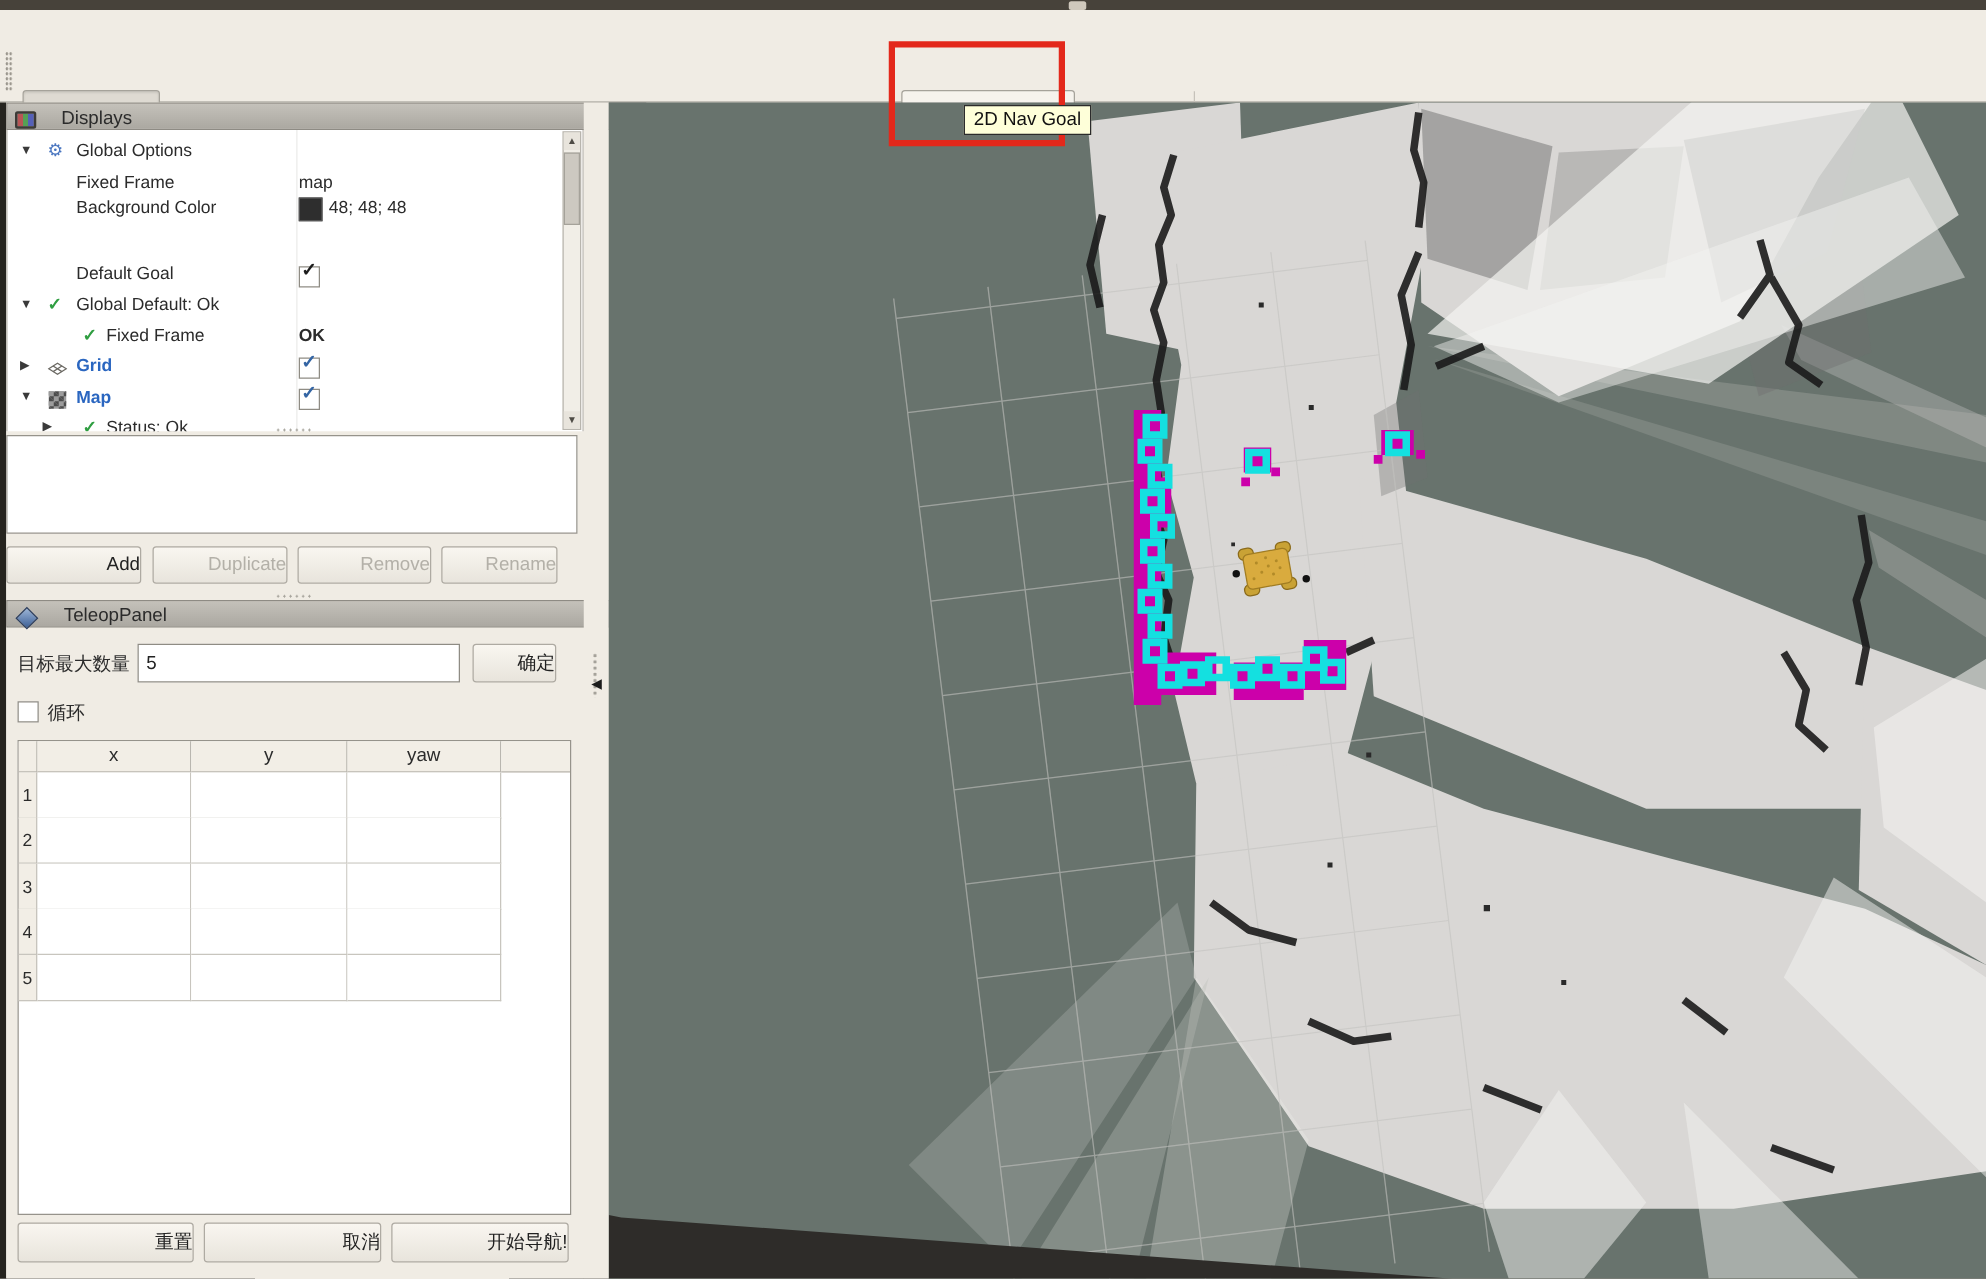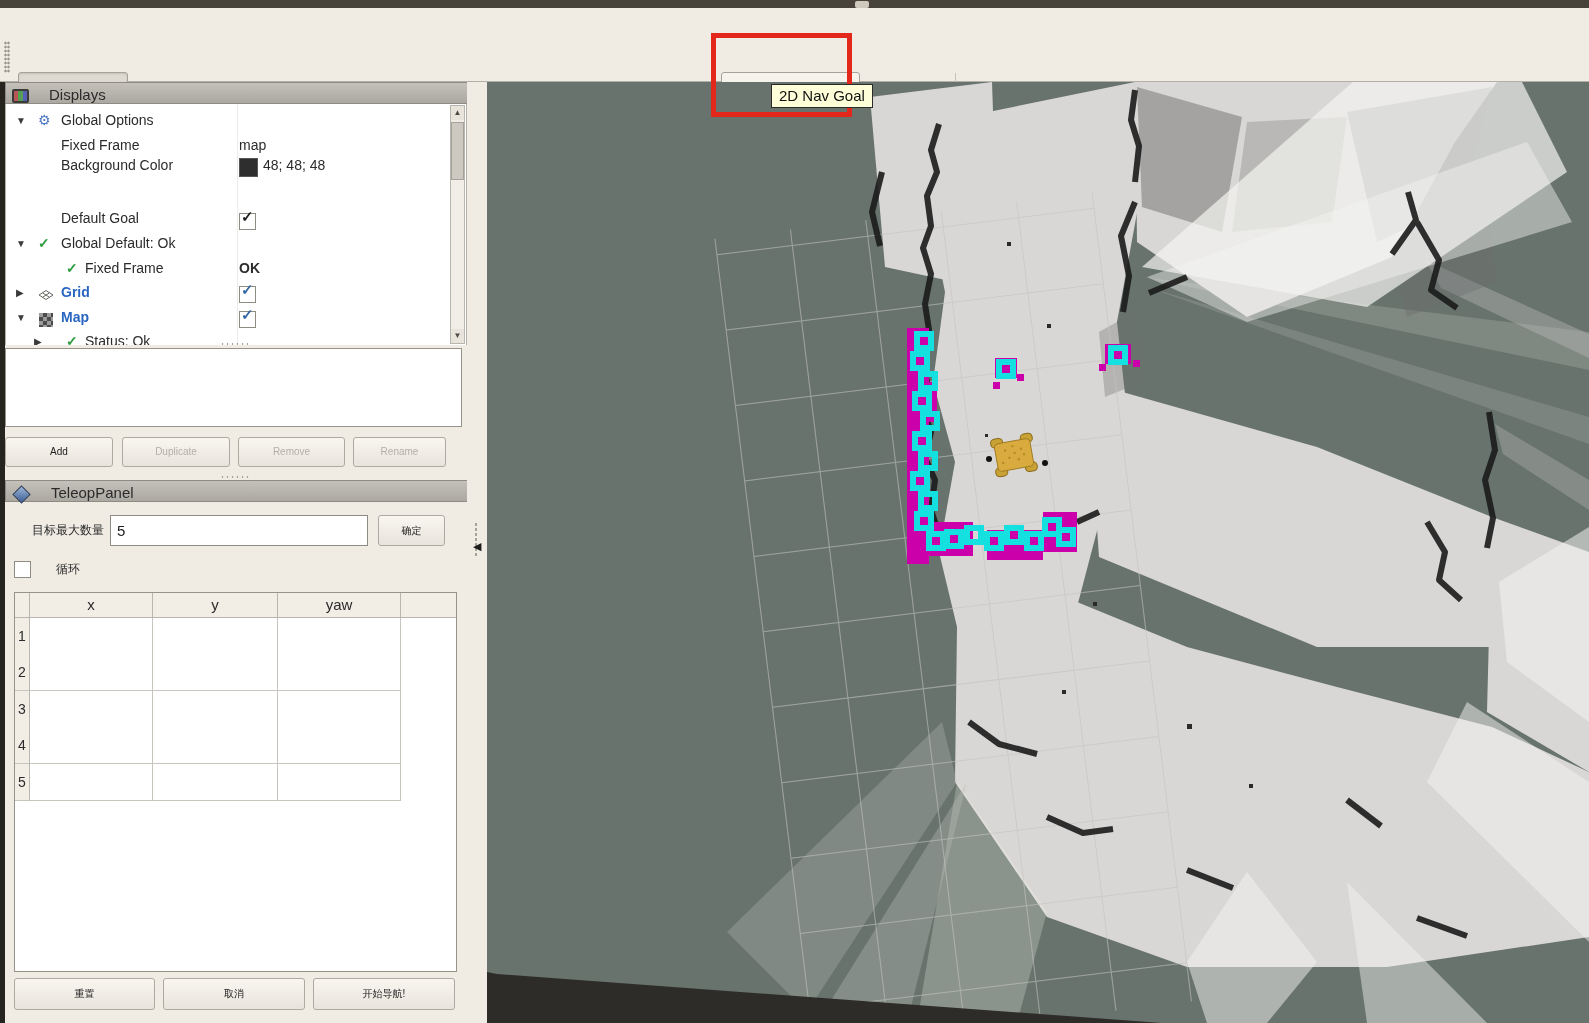--- a/index.html
+++ b/index.html
@@ -66,24 +66,24 @@
   .sarrow{position:absolute;left:0;width:13px;height:14px;text-align:center;font-size:8px;line-height:14px;
         color:#4e4b45;background:#e8e4dc;}
   .sthumb{position:absolute;left:0;top:16px;width:13px;height:58px;background:#cdc9c1;
         border:1px solid #a5a29a;box-sizing:border-box;}
   .descbox{position:absolute;left:0;top:266px;width:457px;height:79px;background:#fff;
         border:1px solid #96938b;box-sizing:border-box;}
   .dots-h{position:absolute;left:215px;width:30px;height:4px;
      background-image:radial-gradient(#a5a29a 1px,transparent 1.2px);background-size:5px 4px;}
   .pbtn{position:absolute;height:30px;background:linear-gradient(#f9f6f0,#e8e4dc);
         border:1px solid #aeaaa2;border-radius:3px;box-sizing:border-box;
-        font-size:10px;text-align:center;line-height:28px;color:#222;}
+        font-size:15px;text-align:right;line-height:28px;color:#222;}
   .pbtn.disabled{color:#b3b0a8;}
   
-  .form-label{position:absolute;font-size:12px;margin-left:18px;}
+  .form-label{position:absolute;font-size:15px;}
   .tinput{position:absolute;background:#fff;border:1px solid #8f8c84;box-sizing:border-box;
         font-size:15px;padding:0 0 0 6px;font-family:"Liberation Sans",sans-serif;color:#222;}
   .table-wrap{position:absolute;left:9px;top:510px;width:443px;height:380px;background:#fff;
         border:1px solid #96938b;box-sizing:border-box;}
   .th-cell{position:absolute;top:0;height:25px;background:#f2eee6;border-right:1px solid #b9b6af;
         border-bottom:1px solid #b9b6af;box-sizing:border-box;text-align:center;
         font-size:15px;line-height:24px;}
   .rowhdr{position:absolute;left:0;width:15px;height:37px;background:#f2eee6;
         border-right:1px solid #b9b6af;border-bottom:1px solid #c8c5be;box-sizing:border-box;
         font-size:14px;text-align:center;line-height:36px;}

